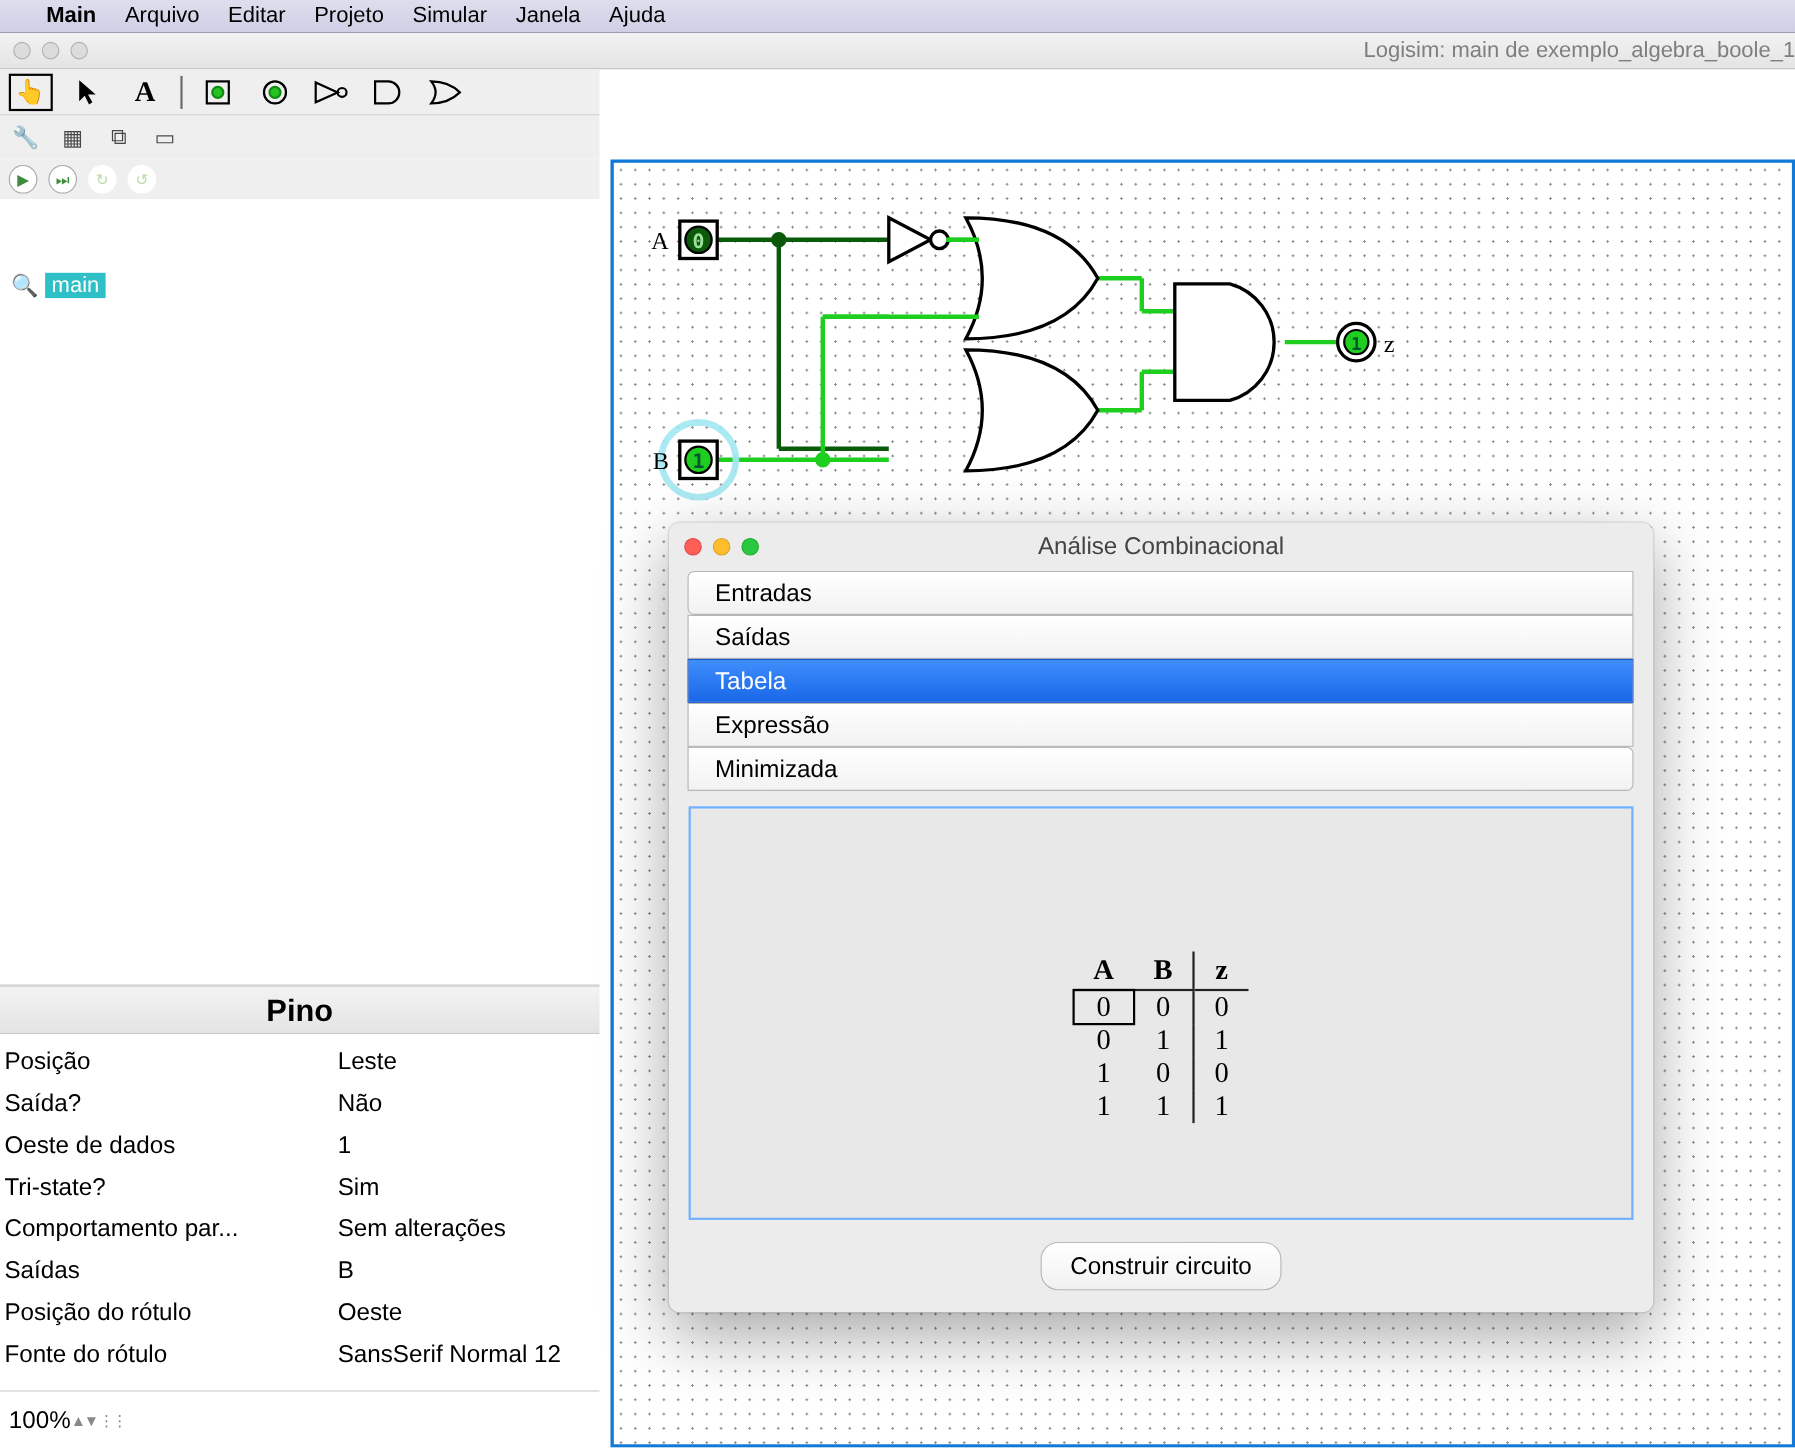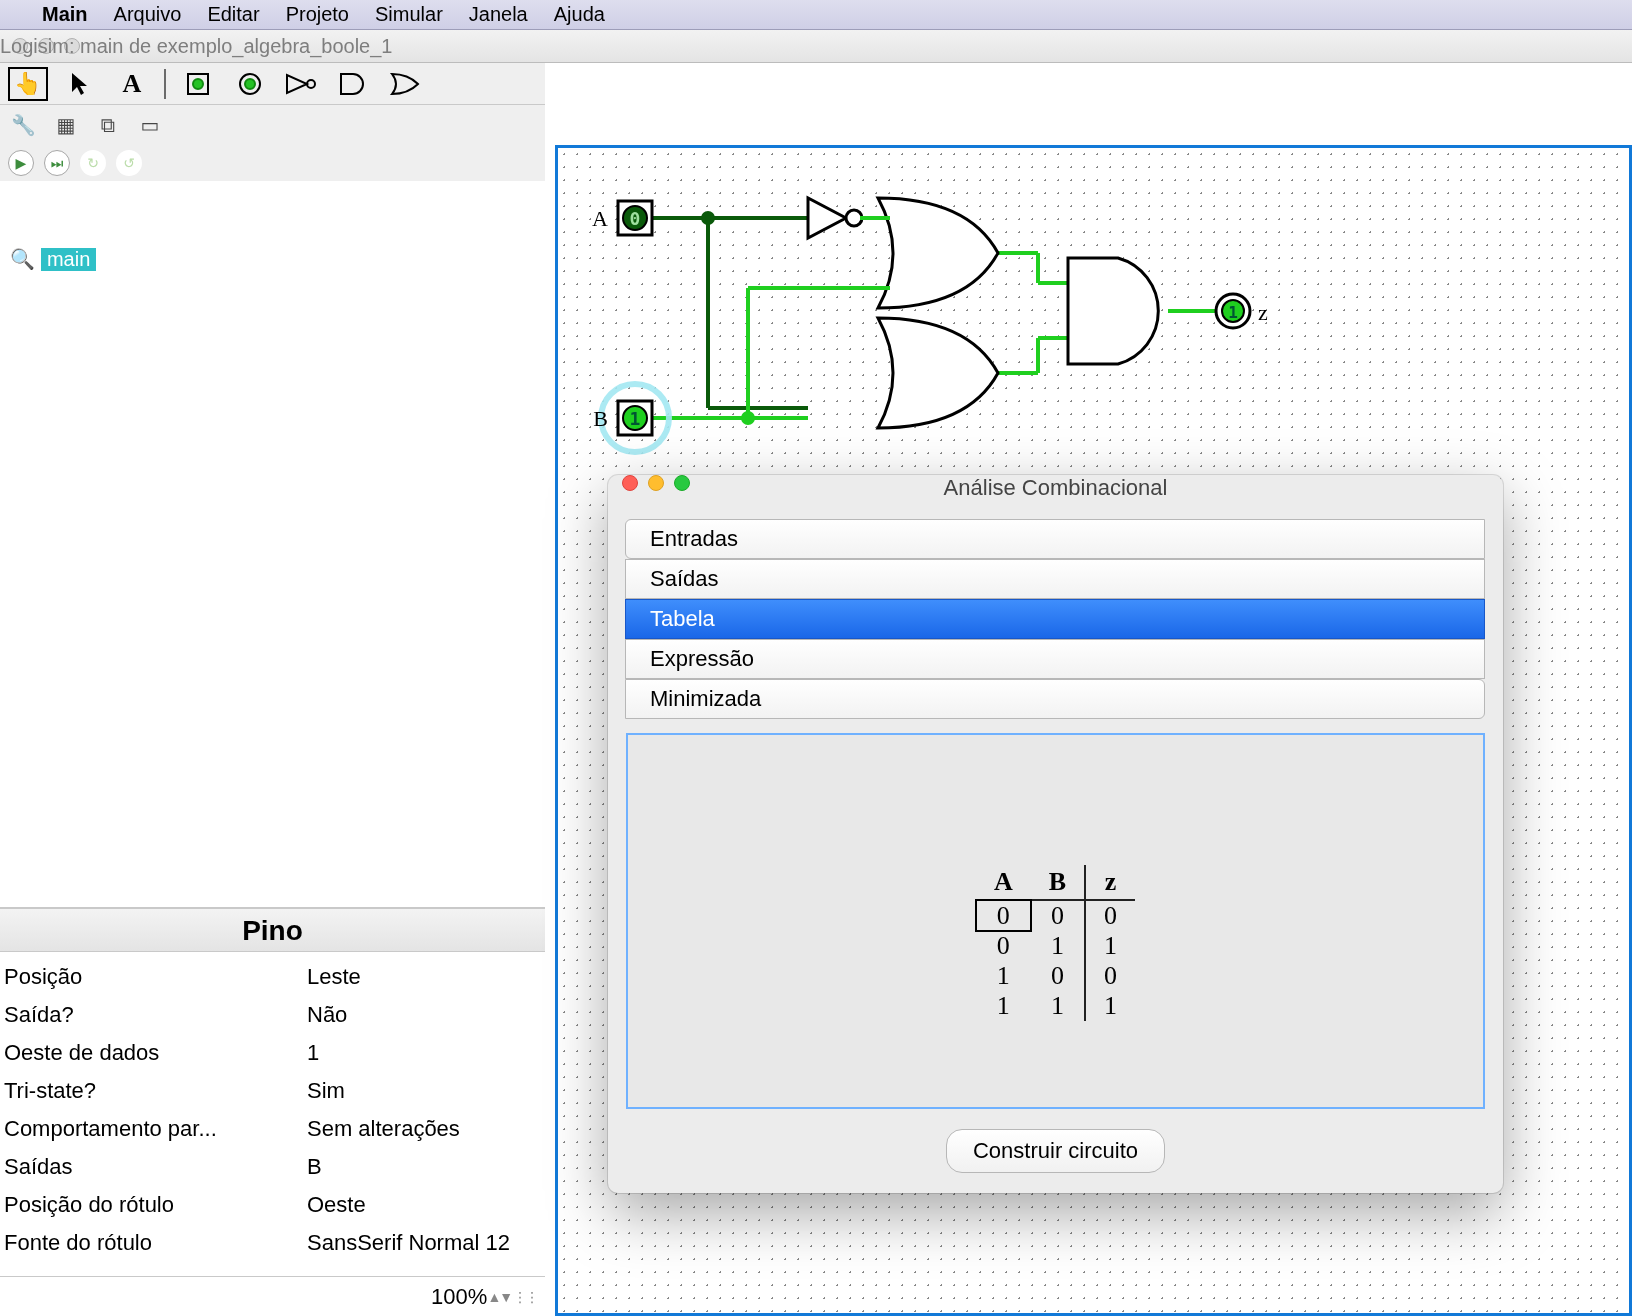--- a/index.html
+++ b/index.html
@@ -39,21 +39,21 @@
   position: relative;
 }
 .traffic {
   display: flex; gap: 10px;
 }
 .traffic span {
   width: 16px; height: 16px; border-radius: 50%;
   border: 1px solid #b0b0b0; background: #dcdcdc;
 }
 .logisim-title .title-text {
-  position: absolute; left: 0; right: 0; text-align: left;
+  position: absolute; left: 0; right: 0; text-align: right;
   color: #7e7e7e; font-size: 20px;
 }
 
 
 .toolbar {
   height: 42px;
   background: #efefef;
   border-bottom: 1px solid #c9c9c9;
   display: flex;
   align-items: center;
@@ -130,25 +130,25 @@
   font-size: 28px;
   font-weight: 700;
   line-height: 44px;
 }
 .props-table { padding: 6px 0 14px; }
 .prow { display:flex; font-size:22px; line-height:38px;gap:32px; }
 .prow .k { width: 275px; padding-left: 4px; }
 .prow .v { flex:1; }
 
 .zoom-bar {
-  height: 40px;
+  height: 52px;
   border-top: 1px solid #c9c9c9;
   display:flex; align-items:center; padding:0 8px;
   font-size: 22px;
-  justify-content: flex-end;
+  justify-content: flex-start;
 }
 .zoom-bar .stepper { font-size:14px;color:#888;letter-spacing:-2px; }
 
 
 .canvas {
   position: absolute;
   left: 555px;
   top: 145px;
   right: 0;
   bottom: 0;
@@ -167,20 +167,21 @@
   height: 718px;
   border-radius: 10px;
   background: #ececec;
   box-shadow: 0 20px 60px rgba(0,0,0,.35), 0 0 0 1px rgba(0,0,0,.12);
   display:flex;
   flex-direction:column;
 }
 .dialog-title {
   height: 44px;
   display:flex;
+  align-items:center;
   position: relative;
   padding: 0 14px;
 }
 .dialog-title .traffic2 { display:flex; gap:10px; }
 .dialog-title .tl { width:16px;height:16px;border-radius:50%; }
 .tl.red{background:#ff5f57;border:1px solid #e0443e;}
 .tl.yel{background:#ffbd2e;border:1px solid #dea123;}
 .tl.grn{background:#28c940;border:1px solid #1aab29;}
 .dialog-title .dt-text {
   position:absolute;left:0;right:0;text-align:center;

